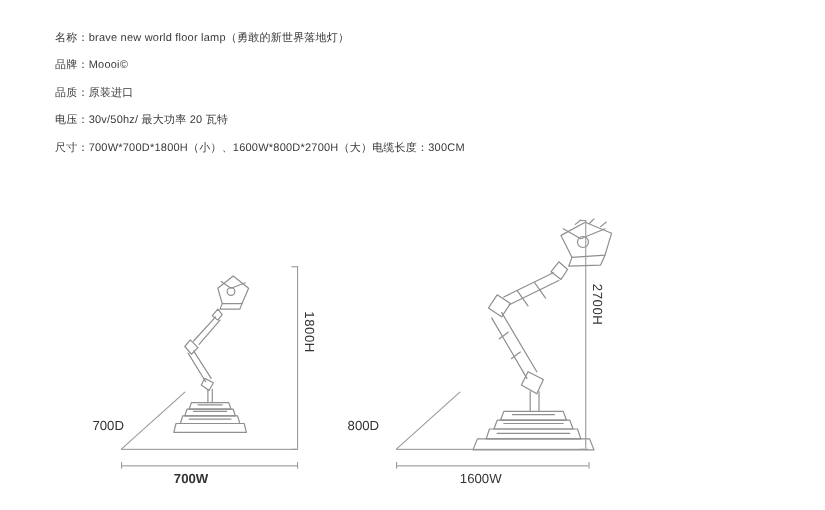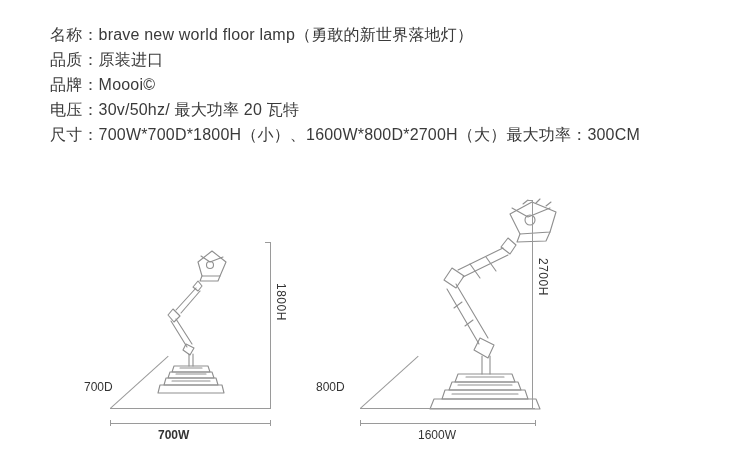--- a/index.html
+++ b/index.html
@@ -15,21 +15,21 @@
     overflow: hidden;
     position: relative;
   }
   .spec-list {
     position: absolute;
     left: 50px;
     top: 22px;
     width: 660px;
   }
   .spec-line {
-    font-size: 16px;
+    font-size: 10px;
     line-height: 25px;
     color: #3a3a3a;
     white-space: nowrap;
     letter-spacing: 0.2px;
   }
   .diagrams {
     position: absolute;
     left: 0;
     top: 190px;
     width: 750px;
@@ -86,24 +86,24 @@
   }
   .lamp-svg {
     position: absolute;
   }
 </style>
 </head>
 <body>
 
 <div class="spec-list">
   <div class="spec-line">名称：brave new world floor lamp（勇敢的新世界落地灯）</div>
+  <div class="spec-line">品牌：Moooi©</div>
   <div class="spec-line">品质：原装进口</div>
-  <div class="spec-line">品牌：Moooi©</div>
   <div class="spec-line">电压：30v/50hz/ 最大功率 20 瓦特</div>
-  <div class="spec-line">尺寸：700W*700D*1800H（小）、1600W*800D*2700H（大）最大功率：300CM</div>
+  <div class="spec-line">尺寸：700W*700D*1800H（小）、1600W*800D*2700H（大）电缆长度：300CM</div>
 </div>
 
 <div class="diagrams">
 
   <div class="diagram small">
 
     <svg class="lamp-svg" style="left:60px; top:58px;" width="120" height="165" viewBox="0 0 120 165">
       <g fill="none" stroke="#8f8f8f" stroke-width="1.1" stroke-linejoin="round" stroke-linecap="round">
 
         <path d="M58 14 L72 3 L86 14 L80 28 L62 28 Z"></path>

